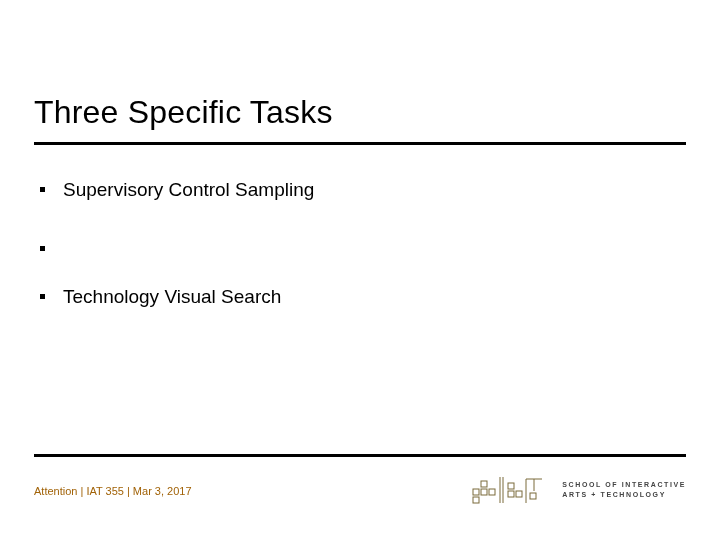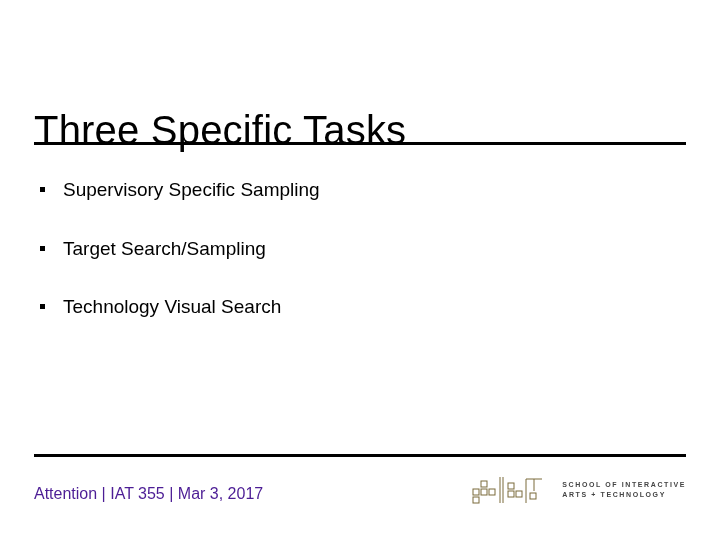--- a/index.html
+++ b/index.html
@@ -1,22 +1,22 @@
 <!DOCTYPE html>
 <html><head>
 <meta charset="utf-8">
 <style>
   * { margin: 0; padding: 0; box-sizing: border-box; }
   html, body { width: 720px; height: 540px; background: #fff; font-family: Arial, Helvetica, sans-serif; color: #000; }
   .slide { position: relative; width: 720px; height: 540px; }
   .title {
     position: absolute;
     left: 34px;
-    top: 108px;
-    font-size: 40px;
+    top: 94px;
+    font-size: 32px;
     font-weight: 400;
     letter-spacing: 0.2px;
   }
   .rule-top {
     position: absolute;
     left: 34px;
     top: 142px;
     width: 652px;
     height: 3px;
     background: #000;
@@ -50,22 +50,22 @@
     left: 34px;
     top: 454px;
     width: 652px;
     height: 3px;
     background: #000;
   }
   .footer {
     position: absolute;
     left: 34px;
     top: 485px;
-    font-size: 16px;
-    color: #4c1d95;
+    font-size: 11px;
+    color: #a16207;
   }
   .logo-block {
     position: absolute;
     right: 34px;
     top: 473px;
     display: flex;
     align-items: center;
     gap: 12px;
   }
   .logo-mark svg { display: block; }
@@ -83,25 +83,24 @@
 
 <div class="slide">
 
   <h1 class="title">Three Specific Tasks</h1>
 
   <div class="rule-top"></div>
 
   <div class="bullets">
     <div class="bullet-row">
       <div class="bullet-dot"></div>
-      <div class="bullet-text">Supervisory Specific Sampling</div>
+      <div class="bullet-text">Supervisory Control Sampling</div>
     </div>
     <div class="bullet-row">
       <div class="bullet-dot"></div>
-      <div class="bullet-text">Target Search/Sampling</div>
     </div>
     <div class="bullet-row">
       <div class="bullet-dot"></div>
       <div class="bullet-text">Technology Visual Search</div>
     </div>
   </div>
 
   <div class="rule-bottom"></div>
 
   <div class="footer">Attention | IAT 355  |  Mar 3, 2017</div>

